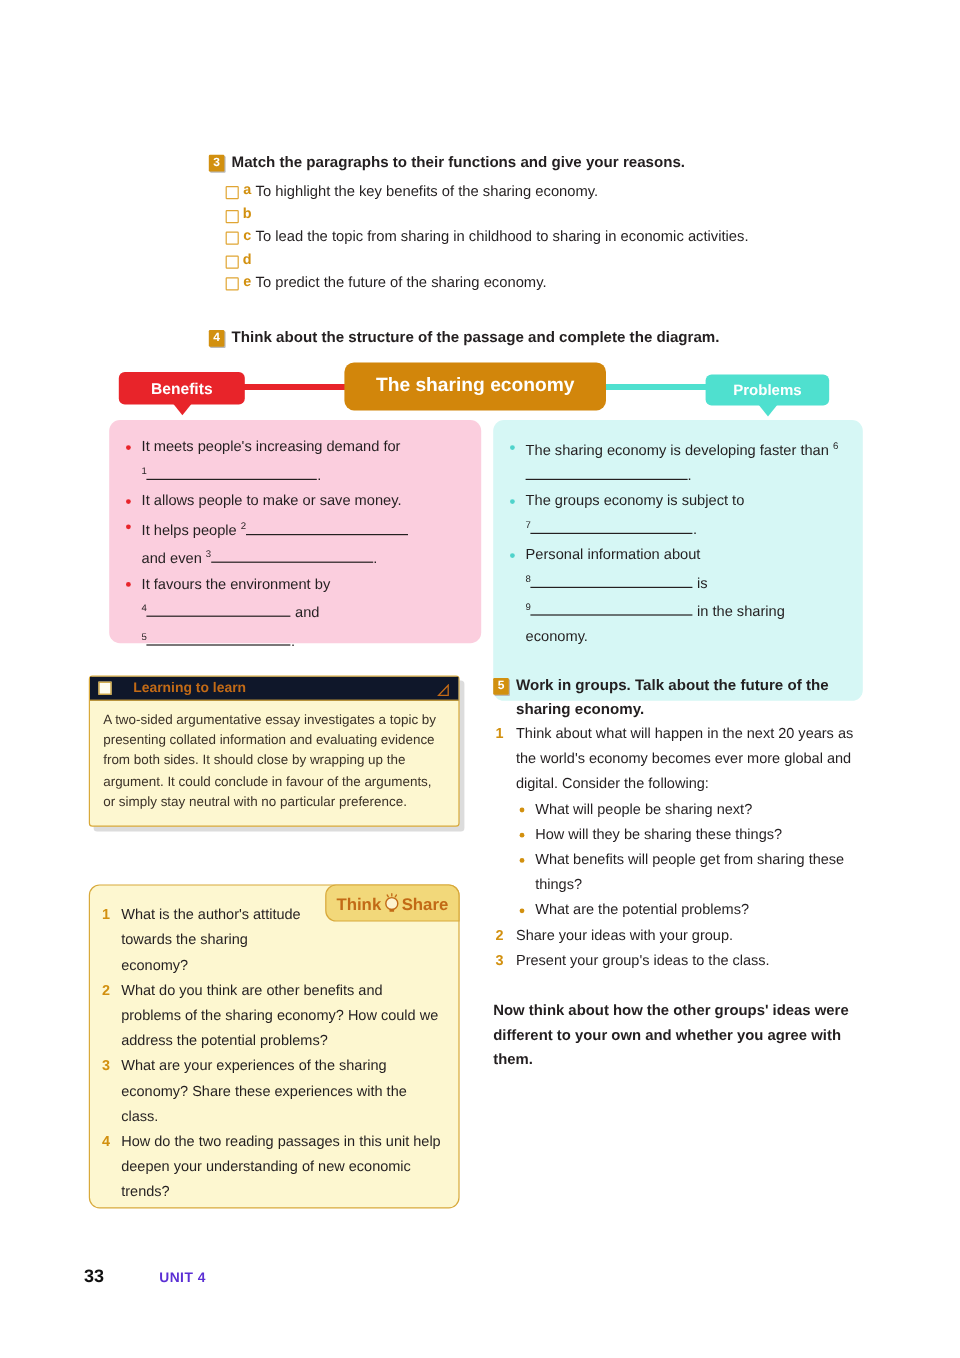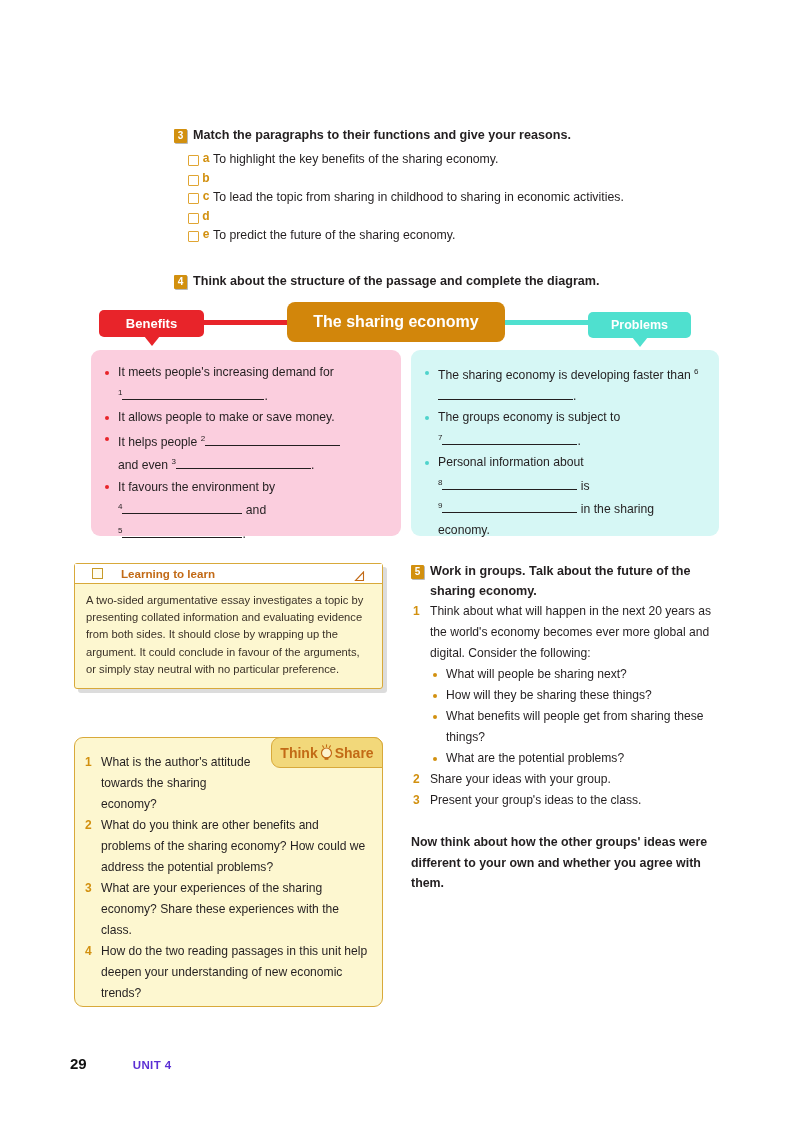--- a/index.html
+++ b/index.html
@@ -50,21 +50,21 @@
     border-right:8px solid transparent;
   }
   #banner-benefits{left:99px;top:310px;width:105px;height:27px;background:#e8242a;font-size:13px;}
   #banner-benefits .tip{border-top:10px solid #e8242a;}
   #banner-problems{left:588px;top:312px;width:103px;height:26px;background:#4fe0cf;font-size:12.5px;}
   #banner-problems .tip{border-top:10px solid #4fe0cf;}
   #banner-center{left:287px;top:302px;width:218px;height:40px;background:#d2860b;font-size:16px;border-radius:8px;}
 
   .panel{position:absolute;border-radius:9px;padding:12px 14px 12px 12px;box-sizing:border-box;}
   #panel-pink{left:91px;top:350px;width:310px;height:186px;background:#fbcede;}
-  #panel-cyan{left:411px;top:350px;width:308px;height:186px;background:#d6f7f5;}
+  #panel-cyan{left:411px;top:350px;width:308px;height:234px;background:#d6f7f5;}
 
   .plist{margin:0;padding:0;list-style:none;}
   .plist li{
     position:relative;padding-left:15px;font-size:12.2px;line-height:20.5px;
     margin-bottom:1px;
   }
   .plist li:before{
     content:"";position:absolute;left:2px;top:8.5px;width:4px;height:4px;border-radius:50%;
   }
   #panel-pink .plist li:before{background:#e8242a;}
@@ -75,22 +75,22 @@
   .b-md{width:135px;}
   .b-sm{width:120px;}
 
   
   #l2l{
     position:absolute;left:74px;top:563px;width:309px;
     background:#fdf7d0;border:1.3px solid #d8a93a;border-radius:3px;
     box-shadow:4px 4px 0 #dcdcdc;box-sizing:border-box;
   }
   #l2l .hdr{
-    background:#ffffff;border-bottom:1.3px solid #d8a93a;
-    height:19px;display:flex;align-items:center;padding:0 17px;
+    background:#0f172a;border-bottom:1.3px solid #d8a93a;
+    height:19px;display:flex;align-items:center;padding:0 7px;
   }
   #l2l .hdr .sq{width:9px;height:9px;background:#fffdf0;border:1.2px solid #c79a2a;flex:none;}
   #l2l .hdr .ttl{
     color:#c26a16;font-weight:bold;font-size:11.6px;margin-left:18px;flex:1;
   }
   #l2l .hdr .tri{width:11px;height:11px;flex:none;}
   #l2l .body{padding:8px 11px 10px 11px;font-size:11.2px;line-height:17.2px;color:#3b3228;}
 
   
   #tns{
@@ -314,17 +314,17 @@
       </li>
       <li>
         <span class="sn">3</span>
         <span>Present your group's ideas to the class.</span>
       </li>
     </ul>
     <div class="closing">Now think about how the other groups' ideas were different to your own and whether you agree with them.</div>
   </div>
 
   <div id="footer">
-    <span class="pg">29</span>
+    <span class="pg">33</span>
     <span class="unit">UNIT 4</span>
   </div>
 
 </div>
 
 </body></html>

